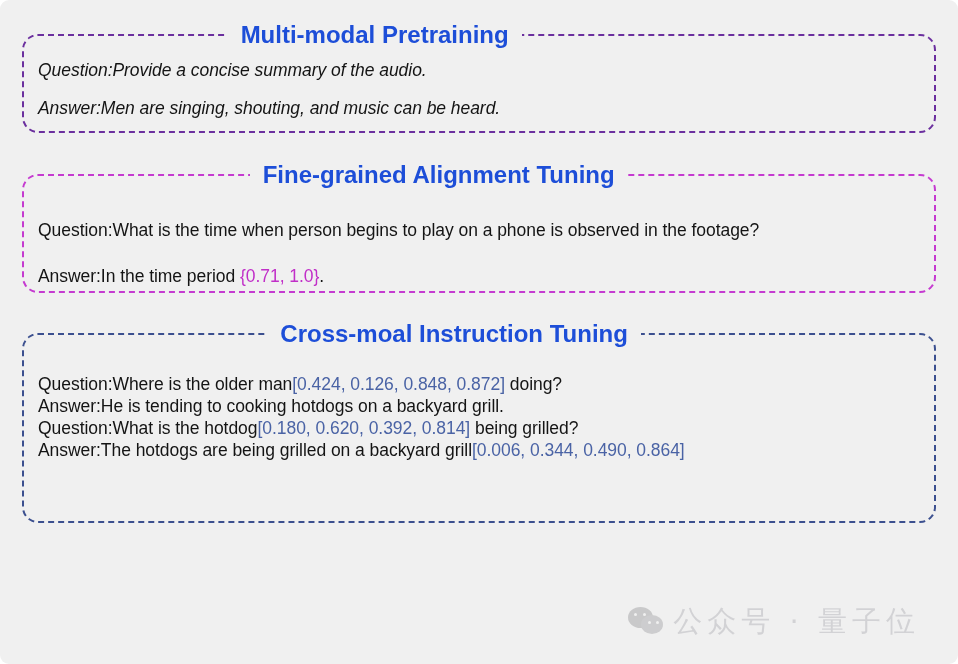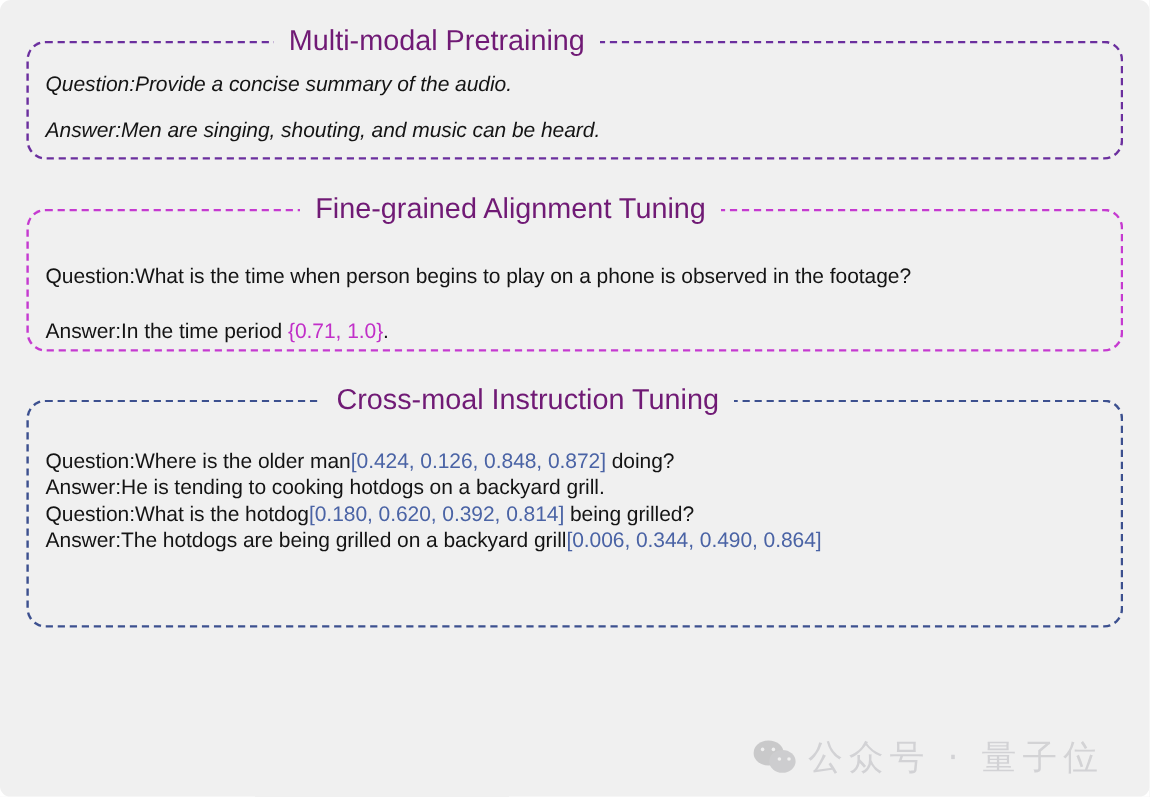--- a/index.html
+++ b/index.html
@@ -44,22 +44,22 @@
     border-style: dashed;
     border-width: 2.2px;
     border-radius: 16px;
     margin: 0 0 0 0;
     padding: 0 14px 0 14px;
     background: transparent;
     box-sizing: border-box;
   }
   fieldset.stage > legend {
     font-size: 24px;
-    font-weight: normal;
-    color: #701a75;
+    font-weight: bold;
+    color: #1d4ed8;
     padding: 0 13px;
     margin-left: 22%;
     line-height: 28px;
     background: transparent;
   }
 
   .stage-body {
     padding: 2px 0 2px 0;
   }
 
@@ -90,21 +90,21 @@
   #stage-3 .stage-body { padding-top: 26px; }
   #stage-3 .qa-line + .qa-line { margin-top: 2px; }
 
   .tok-magenta { color: #c12fc8; }
   .tok-bbox { color: #4a63a5; }
 
   
   .watermark {
     position: absolute;
     right: 38px;
-    bottom: 12px;
+    bottom: 22px;
     display: flex;
     align-items: center;
     gap: 9px;
     opacity: 0.34;
     pointer-events: none;
   }
   .wm-logo {
     width: 36px;
     height: 30px;
     position: relative;

